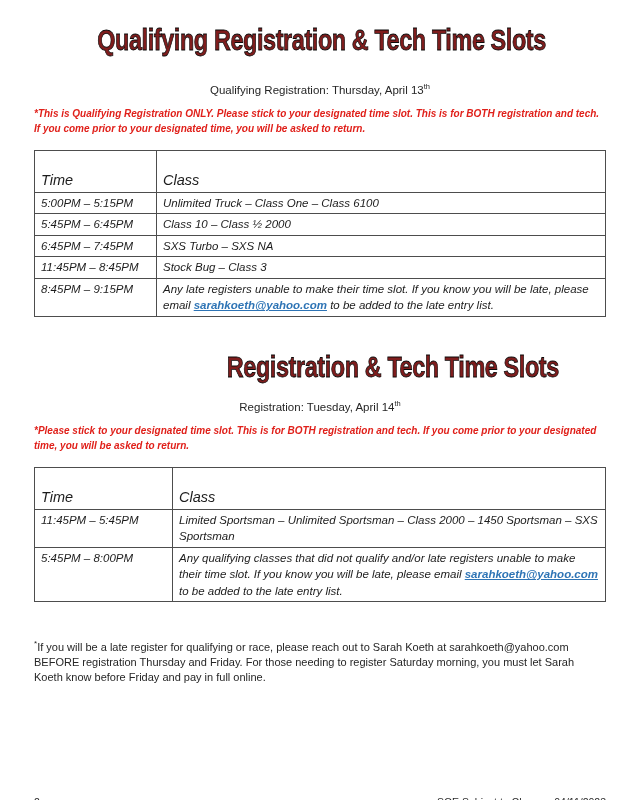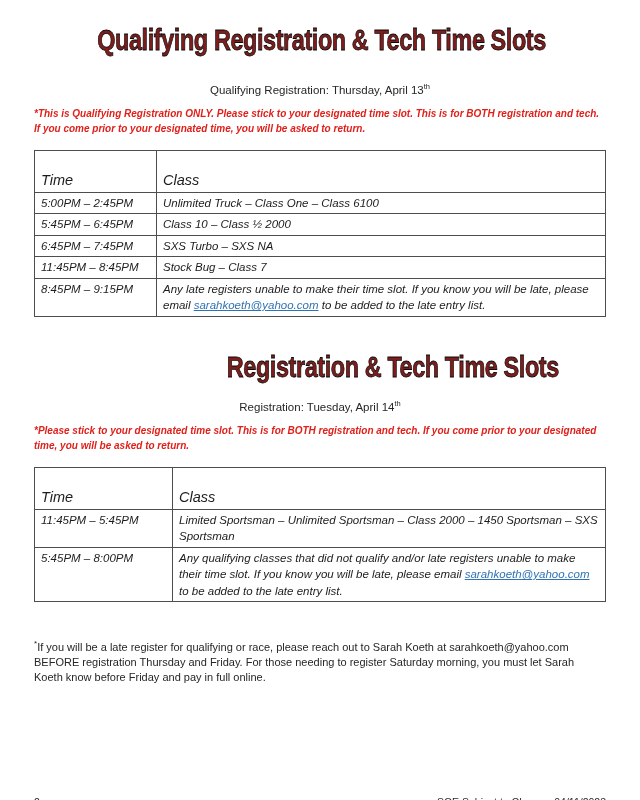--- a/index.html
+++ b/index.html
@@ -74,20 +74,21 @@
     line-height: 16.5px;
     padding: 2px 6px 2px 6px;
   }
   td.time-cell { white-space: nowrap; }
   col.time-col-a { width: 122px; }
   col.time-col-b { width: 138px; }
   a.email {
     color: #2E74B5;
     text-decoration: underline;
     cursor: pointer;
+    font-weight: bold;
   }
   .footnote {
     margin: 34px 8px 0 0;
     font-size: 11px;
     line-height: 15px;
     color: #262626;
   }
   .footnote sup { font-size: 8px; }
   .footer {
     position: absolute;
@@ -117,34 +118,34 @@
         <col>
       </colgroup>
     <thead>
       <tr>
         <th>Time</th>
         <th>Class</th>
       </tr>
     </thead>
     <tbody>
       <tr>
-        <td class="time-cell">5:00PM – 2:45PM</td>
+        <td class="time-cell">5:00PM – 5:15PM</td>
         <td>Unlimited Truck – Class One – Class 6100</td>
       </tr>
       <tr>
         <td class="time-cell">5:45PM – 6:45PM</td>
         <td>Class 10 – Class ½ 2000</td>
       </tr>
       <tr>
         <td class="time-cell">6:45PM – 7:45PM</td>
         <td>SXS Turbo – SXS NA</td>
       </tr>
       <tr>
         <td class="time-cell">11:45PM – 8:45PM</td>
-        <td>Stock Bug – Class 7</td>
+        <td>Stock Bug – Class 3</td>
       </tr>
       <tr>
         <td class="time-cell">8:45PM – 9:15PM</td>
         <td><span>Any late registers unable to make their time slot. If you know you will be late, please email </span><a class="email">sarahkoeth@yahoo.com</a><span> to be added to the late entry list.</span></td>
       </tr>
     </tbody>
   </table>
 
   <h1 class="doc-title title-2">
     <span class="condensed">Registration &amp; Tech Time Slots</span>

